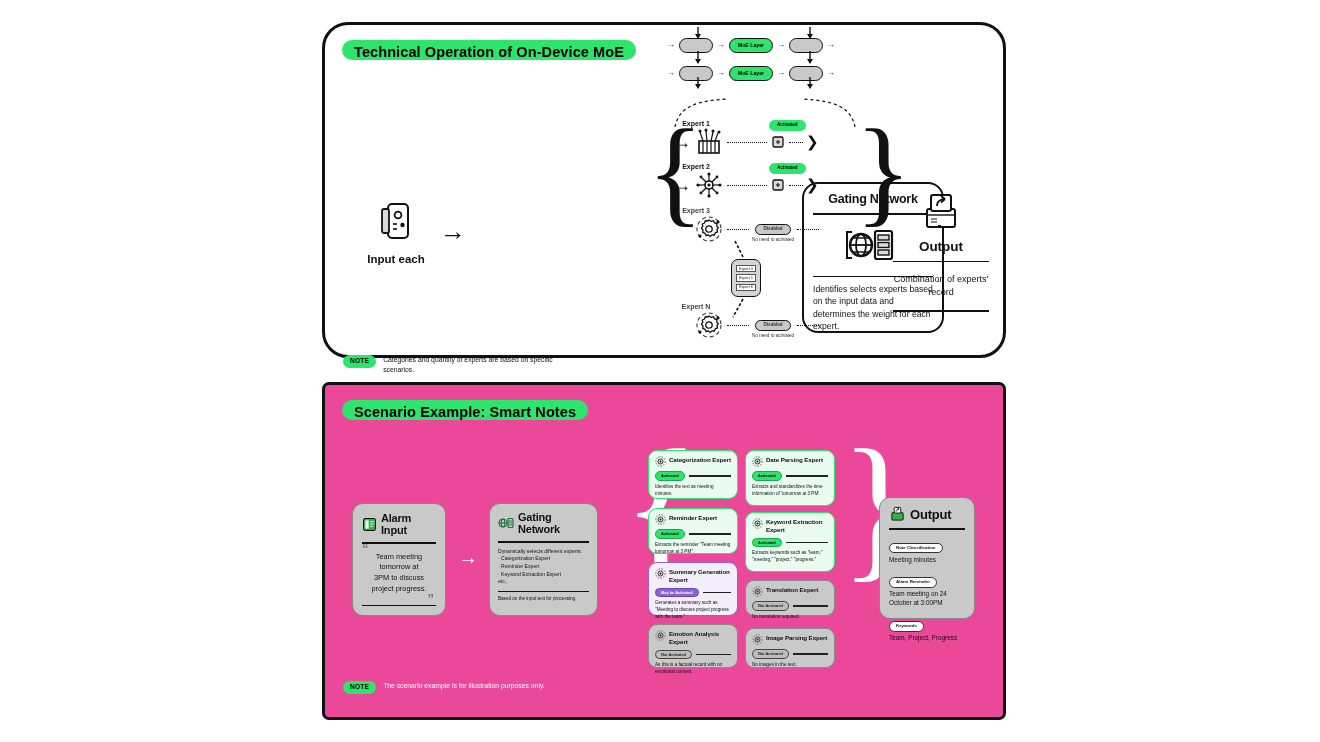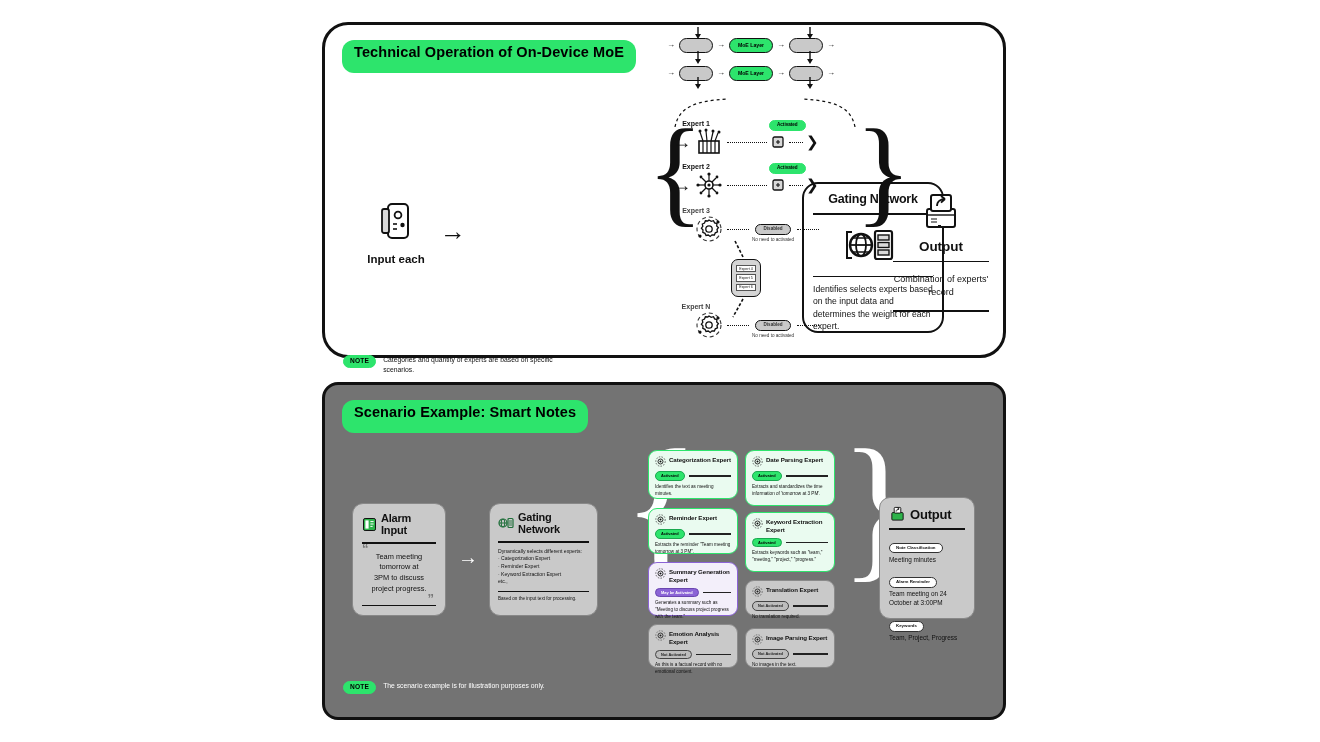--- a/index.html
+++ b/index.html
@@ -11,21 +11,21 @@
   .stage { position:absolute; inset:0; }
 
   
   .panel-top{
     position:absolute; left:322px; top:22px; width:684px; height:336px;
     background:#fff; border:3px solid #111; border-radius:26px;
   }
   .badge-title{
     display:inline-block; background:#2DE46C; color:#000;
     font-weight:bold; font-size:14.5px; letter-spacing:.1px;
-    padding:4px 12px 13px; border-radius:12px; white-space:nowrap;
+    padding:4px 12px 0; border-radius:12px; white-space:nowrap;
   }
   .title-top{ position:absolute; left:17px; top:15px; }
 
   
   .note-row{ position:absolute; display:flex; align-items:flex-start; gap:7px; }
   .note-pill{
     border:1.6px solid #2DE46C; background:#2DE46C; color:#000;
     font-size:6.6px; font-weight:bold; padding:2px 6px; border-radius:8px;
     letter-spacing:.2px; white-space:nowrap; line-height:1;
   }
@@ -83,21 +83,21 @@
   .mini-card span{ display:block; font-size:3.6px; background:#fff; border:.6px solid #555; padding:.6px 1px; text-align:center; }
 
   
   .output-top{ position:absolute; left:890px; top:188px; width:96px; text-align:center; }
   .output-title{ font-size:13.5px; font-weight:bold; margin-top:4px; }
   .output-sub{ font-size:9px; line-height:1.4; padding:5px 0; }
 
   
   .panel-bot{
     position:absolute; left:322px; top:382px; width:684px; height:338px;
-    background:#737373; border:3px solid #111; border-radius:16px;
+    background:#ec4899; border:3px solid #111; border-radius:7px;
   }
   .title-bot{ position:absolute; left:17px; top:15px; }
 
   .card{
     position:absolute; background:#C9C9C9; border:1.4px solid #888; border-radius:11px;
   }
   .card-hd{ display:flex; align-items:center; gap:4px; }
   .card-hd .ttl{ font-weight:bold; letter-spacing:-.2px; }
 
   .text-input{ left:352px; top:503px; width:94px; height:113px; padding:8px 9px; }

